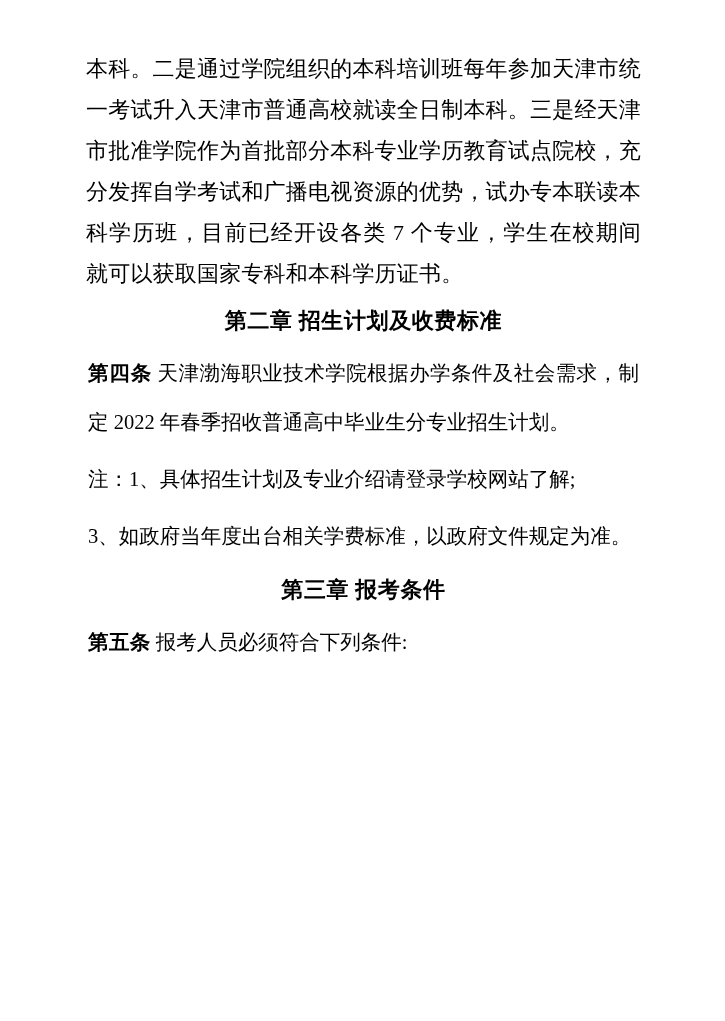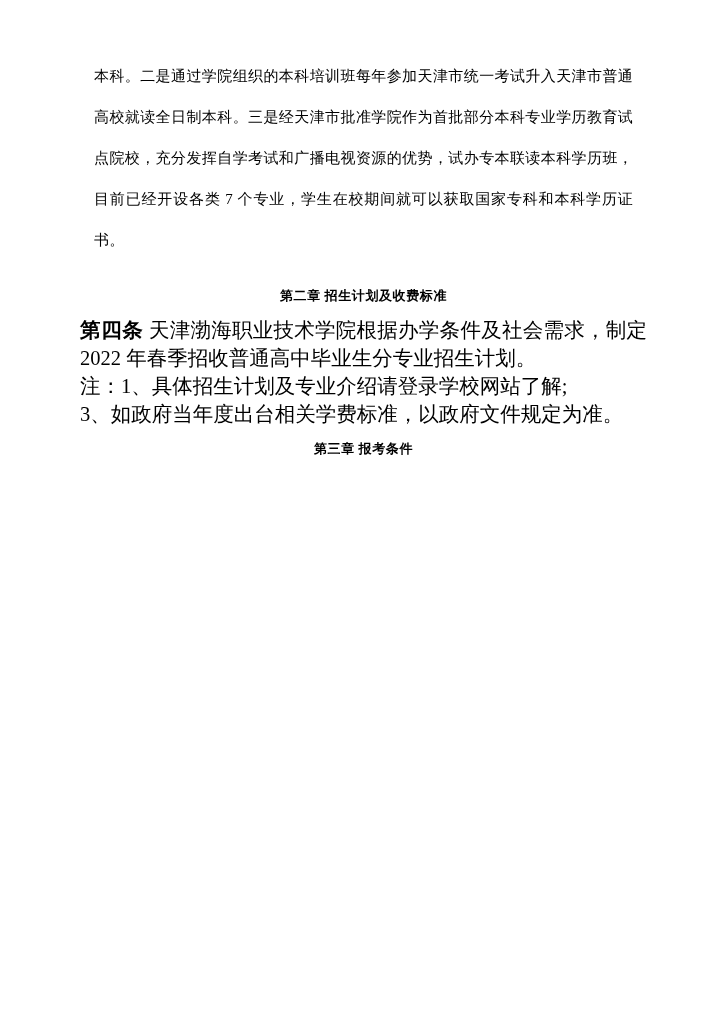--- a/index.html
+++ b/index.html
@@ -15,45 +15,45 @@
     overflow: hidden;
   }
   .page {
     width: 725px;
     height: 1021px;
     box-sizing: border-box;
     padding: 42px 78px 20px 80px;
     position: relative;
   }
   .para {
-    font-size: 15px;
+    font-size: 22px;
     line-height: 41px;
     text-align: justify;
     text-justify: inter-ideograph;
     letter-spacing: 0.2px;
-    margin: 14px;
+    margin: 6px;
     white-space: pre-wrap;
   }
   .indent {
     text-indent: 2em;
   }
   .heading {
-    font-size: 13px;
+    font-size: 22px;
     line-height: 41px;
     text-align: center;
     font-weight: bold;
     margin: 0;
     letter-spacing: 0.6px;
   }
   .clause {
     font-size: 20.5px;
-    line-height: 28px;
+    line-height: 49px;
     text-align: justify;
     text-justify: inter-ideograph;
-    margin: 0;
+    margin: 8px;
     white-space: pre-wrap;
   }
   .clause .lead {
     font-weight: bold;
     letter-spacing: 0.4px;
   }
 </style>
 </head>
 <body>
 
@@ -65,16 +65,17 @@
   <p class="heading">第二章  招生计划及收费标准</p>
 
   <p class="clause"><span class="lead">第四条</span><span> 天津渤海职业技术学院根据办学条件及社会需求，制定 2022 年春季招收普通高中毕业生分专业招生计划。</span></p>
 
   <p class="clause">注：1、具体招生计划及专业介绍请登录学校网站了解;</p>
 
   <p class="clause">3、如政府当年度出台相关学费标准，以政府文件规定为准。</p>
 
   <p class="heading">第三章  报考条件</p>
 
+  <p class="clause"><span class="lead">第五条</span><span> 报考人员必须符合下列条件:</span></p>
 
 
 
 </div>
 
 </body></html>

